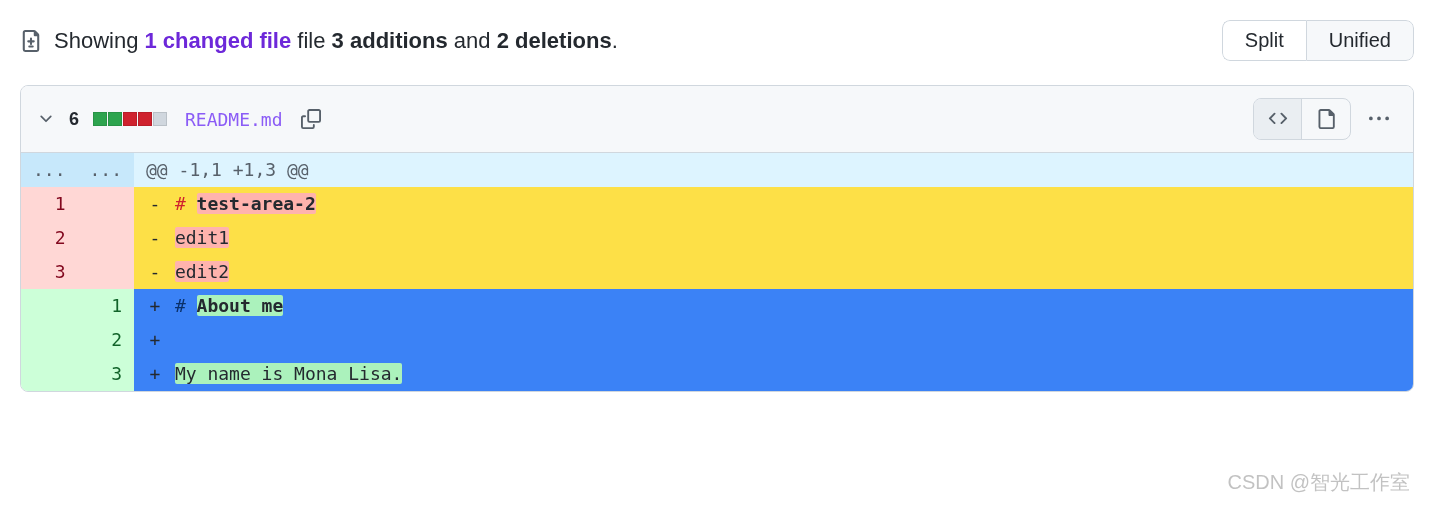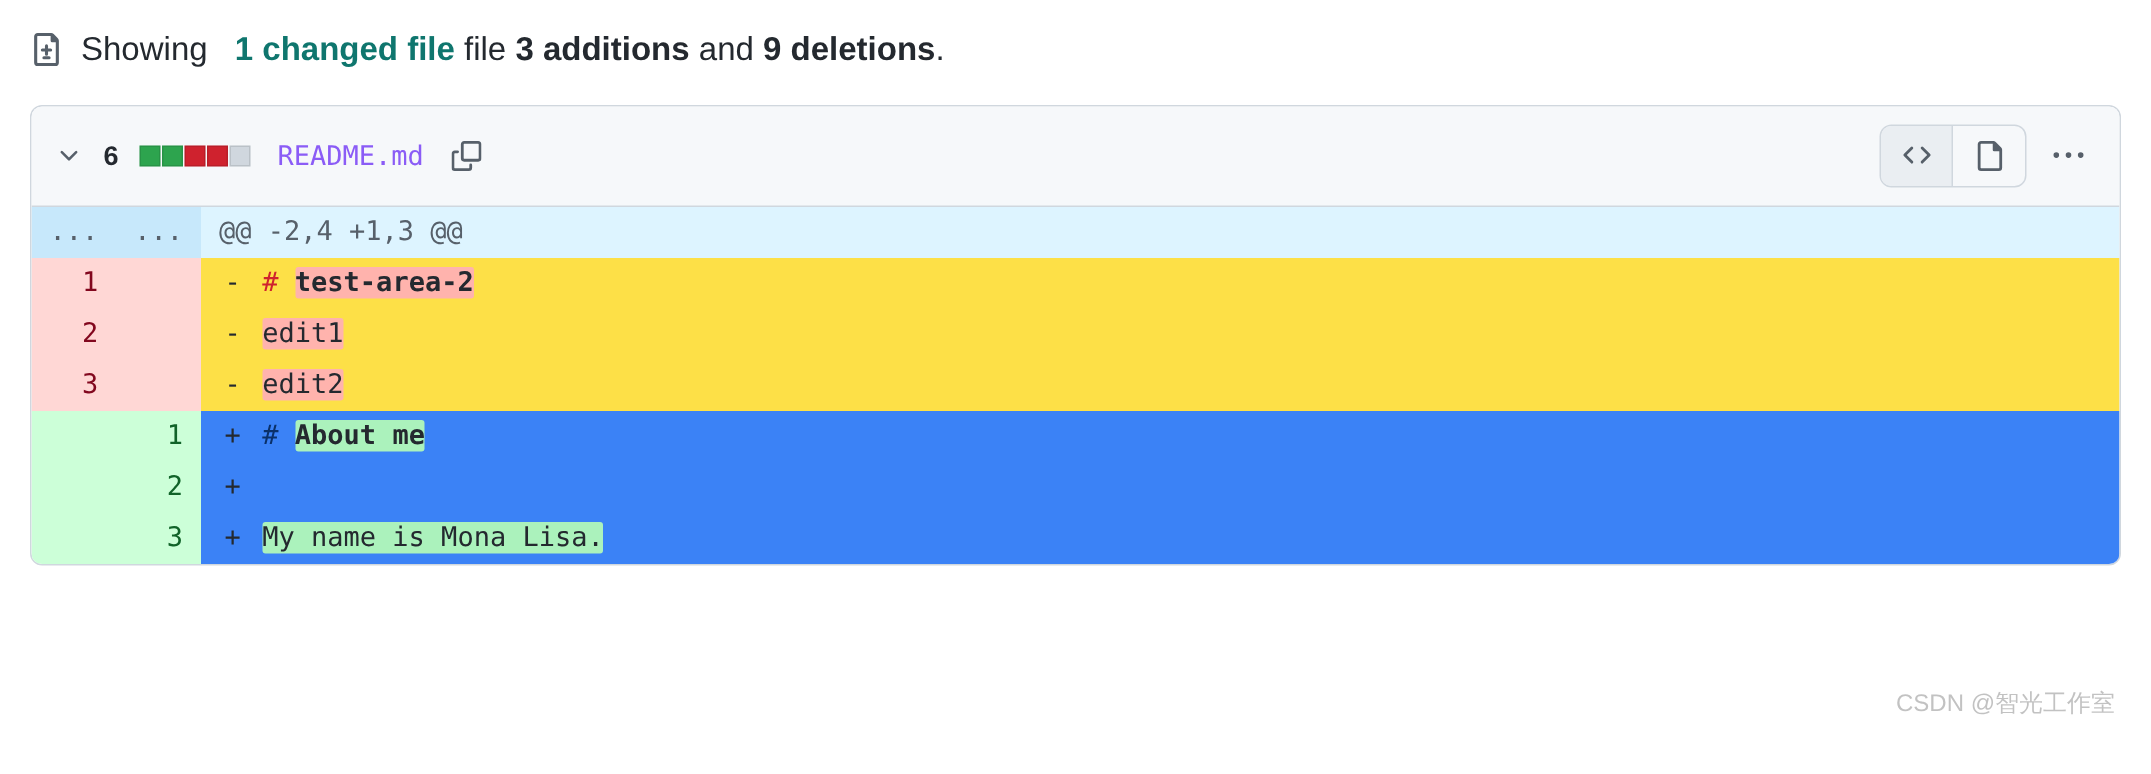--- a/index.html
+++ b/index.html
@@ -22,24 +22,23 @@
       font-size: 22px;
       color: #24292f;
     }
     .diff-stat-icon {
       width: 22px;
       height: 22px;
       margin-right: 12px;
       fill: #57606a;
     }
     .summary-text a {
-      color: #0f766e;
+      color: #6d28d9;
       text-decoration: none;
       font-weight: 600;
-      margin-left: 12px;
     }
     .summary-text strong { font-weight: 600; }
     .btn-group {
       display: flex;
       border-radius: 8px;
       overflow: hidden;
     }
     .btn {
       padding: 8px 22px;
       font-size: 20px;
@@ -151,43 +150,47 @@
     .add-row td { background: #3b82f6; }
     .add-row .line-num { background: #ccffd8; color: #116329; }
     .code-cell { white-space: pre; width: 100%; }
     .marker { display: inline-block; width: 18px; text-align: center; }
     .hl-del { background: #ffb3ad; border-radius: 2px; }
     .hl-add { background: #abf2bc; border-radius: 2px; }
     .md-sym { color: #cf222e; }
     .add-row .md-sym { color: #0a3069; }
     .watermark {
       position: fixed;
-      bottom: 36px;
+      bottom: 20px;
       right: 24px;
       color: rgba(120,120,120,0.45);
-      font-size: 16px;
+      font-size: 20px;
       pointer-events: none;
     }
   </style>
 </head>
 <body>
 
 <div class="summary-row">
   <div class="summary-text">
     <svg class="diff-stat-icon" viewBox="0 0 16 16">
         <path d="M2 1.75C2 .78 2.78 0 3.75 0h6.5c.46 0 .9.18 1.24.51l2 2c.33.33.51.78.51 1.24v10.5A1.75 1.75 0 0 1 12.25 16h-8.5A1.75 1.75 0 0 1 2 14.25ZM3.75 1.5a.25.25 0 0 0-.25.25v12.5c0 .14.11.25.25.25h8.5a.25.25 0 0 0 .25-.25V4.5h-1.75A.75.75 0 0 1 10 3.75V1.5ZM8 5.5a.75.75 0 0 1 .75.75V7.5h1.25a.75.75 0 0 1 0 1.5H8.75v1.25a.75.75 0 0 1-1.5 0V9H6a.75.75 0 0 1 0-1.5h1.25V6.25A.75.75 0 0 1 8 5.5ZM6 12a.75.75 0 0 1 .75-.75h2.5a.75.75 0 0 1 0 1.5h-2.5A.75.75 0 0 1 6 12Z"></path>
       </svg>
     <span>
       <span>Showing</span>
       <a href="#">1 changed file</a>
       <span>file</span>
       <strong>3 additions</strong>
       <span>and</span>
-      <strong>9 deletions</strong><span>.</span>
+      <strong>2 deletions</strong><span>.</span>
     </span>
+  </div>
+  <div class="btn-group">
+    <button class="btn">Split</button>
+    <button class="btn" style="background:#f6f8fa;">Unified</button>
   </div>
 </div>
 
 <div class="diff-container">
   <div class="file-header">
     <div class="file-header-left">
       <svg class="chevron-icon" viewBox="0 0 16 16">
           <path d="M12.78 5.22a.75.75 0 0 1 0 1.06l-4.25 4.25a.75.75 0 0 1-1.06 0L3.22 6.28a.75.75 0 1 1 1.06-1.06L8 8.94l3.72-3.72a.75.75 0 0 1 1.06 0Z"></path>
         </svg>
       <span class="change-count">6</span>
@@ -225,21 +228,21 @@
           </svg>
       </span>
     </div>
   </div>
 
   <table class="diff-table">
     <tbody>
       <tr class="hunk-row">
         <td class="line-num">...</td>
         <td class="line-num">...</td>
-        <td class="code-cell">@@ -2,4 +1,3 @@</td>
+        <td class="code-cell">@@ -1,1 +1,3 @@</td>
       </tr>
 
     <tr class="del-row">
           <td class="line-num">1</td>
           <td class="line-num"></td>
           <td class="code-cell"><span class="marker">-</span> <span class="md-sym"># </span><span class="hl-del"><strong>test-area-2</strong></span></td>
         </tr>
         <tr class="del-row">
           <td class="line-num">2</td>
           <td class="line-num"></td>

